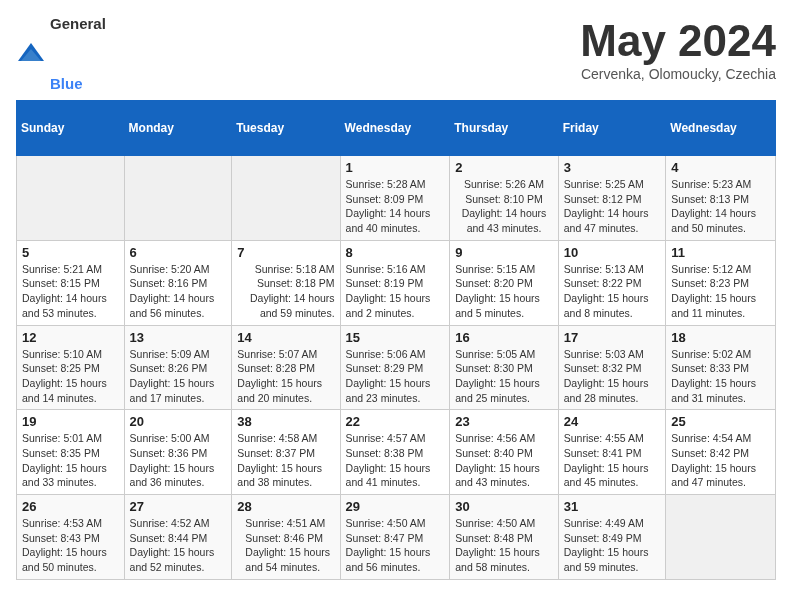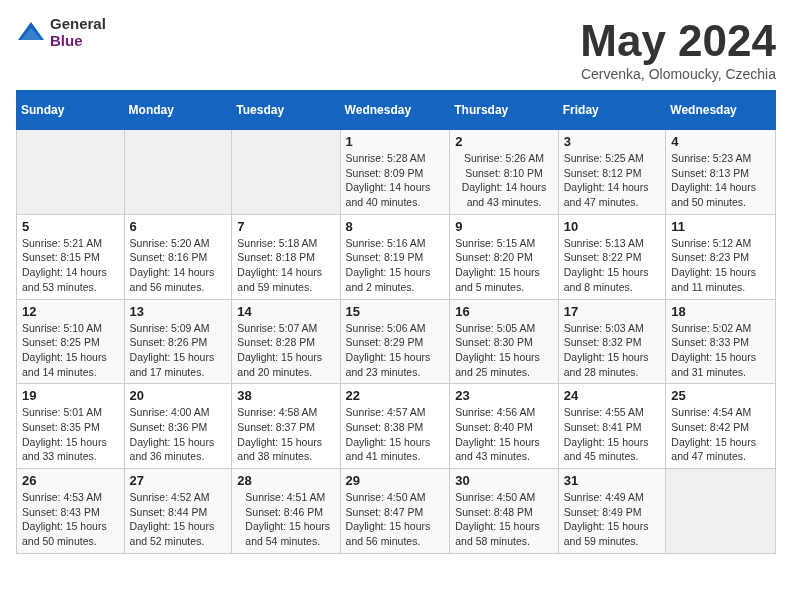--- a/index.html
+++ b/index.html
@@ -20,23 +20,24 @@
       display: flex;
       align-items: center;
       gap: 4px;
     }
     .logo-text {
       display: flex;
       flex-direction: column;
       font-weight: bold;
       font-size: 15px;
       line-height: 1.1;
+      gap: 6px;
     }
     .logo-general { color: #333; }
-    .logo-blue { color: #701a75; }
+    .logo-blue { color: #3b82f6; margin-top: 37px; }
     .logo-icon {
       width: 30px;
       height: 30px;
     }
     .title-block {
       text-align: right;
     }
     .month-title {
       font-size: 44px;
       font-weight: bold;
@@ -49,21 +50,21 @@
     table {
       width: 100%;
       border-collapse: collapse;
       font-size: 11px;
     }
     thead tr {
       background-color: #1565c0;
       color: #fff;
     }
     thead th {
-      padding: 12px 4px;
+      padding: 20px 4px;
       text-align: left;
       font-size: 12px;
       font-weight: bold;
       border: 1px solid #1565c0;
     }
     tbody tr {
       vertical-align: top;
     }
     tbody td {
       border: 1px solid #ccc;
@@ -168,21 +169,21 @@
         </td>
         <td>
           <div class="day-num">6</div>
           <div class="day-info" style="white-space: pre-line;">Sunrise: 5:20 AM
 Sunset: 8:16 PM
 Daylight: 14 hours
 and 56 minutes.</div>
         </td>
         <td>
           <div class="day-num">7</div>
-          <div class="day-info" style="white-space: pre-line;">Sunrise: 5:18 AM
+          <div class="day-info" style="white-space: pre-line; text-align: right;">Sunrise: 5:18 AM
 Sunset: 8:18 PM
 Daylight: 14 hours
 and 59 minutes.</div>
         </td>
         <td>
           <div class="day-num">8</div>
           <div class="day-info" style="white-space: pre-line;">Sunrise: 5:16 AM
 Sunset: 8:19 PM
 Daylight: 15 hours
 and 2 minutes.</div>
@@ -263,21 +264,21 @@
       <tr>
         <td>
           <div class="day-num">19</div>
           <div class="day-info" style="white-space: pre-line;">Sunrise: 5:01 AM
 Sunset: 8:35 PM
 Daylight: 15 hours
 and 33 minutes.</div>
         </td>
         <td>
           <div class="day-num">20</div>
-          <div class="day-info" style="white-space: pre-line;">Sunrise: 4:00 AM
+          <div class="day-info" style="white-space: pre-line;">Sunrise: 5:00 AM
 Sunset: 8:36 PM
 Daylight: 15 hours
 and 36 minutes.</div>
         </td>
         <td>
           <div class="day-num">38</div>
           <div class="day-info" style="white-space: pre-line;">Sunrise: 4:58 AM
 Sunset: 8:37 PM
 Daylight: 15 hours
 and 38 minutes.</div>

